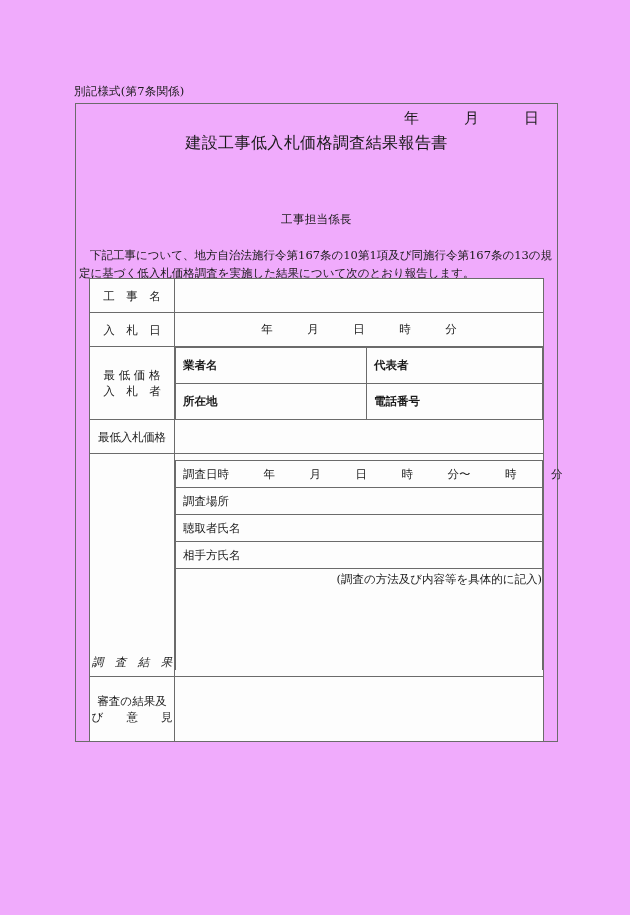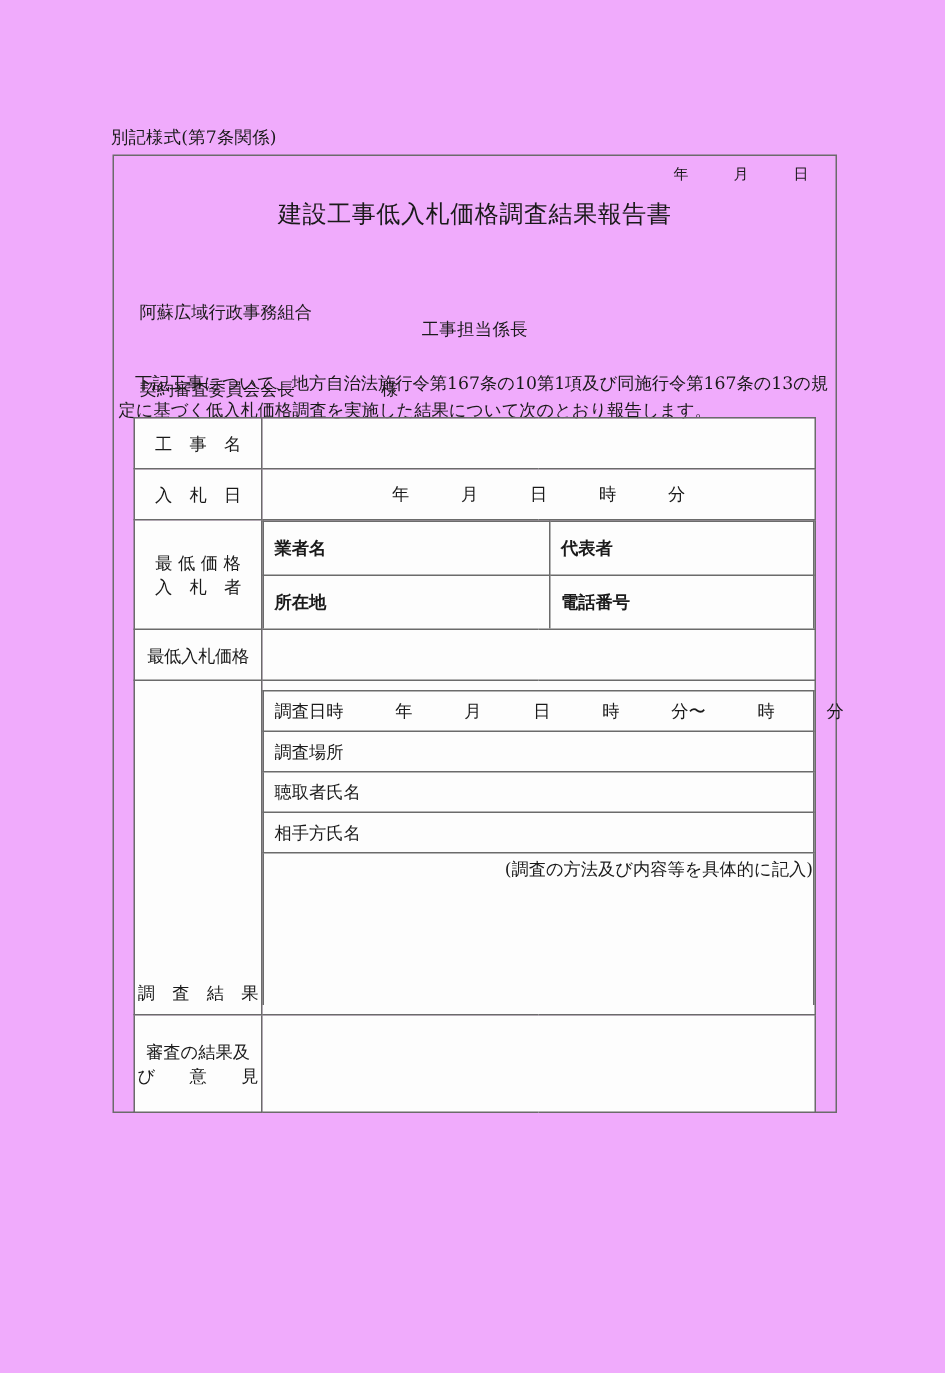--- a/index.html
+++ b/index.html
@@ -39,21 +39,21 @@
     width: 483px;
     height: 639px;
     border: 1px solid #6b6b6b;
     box-sizing: border-box;
   }
   .date-line {
     position: absolute;
     left: 0; right: 18px;
     top: 5px;
     text-align: right;
-    font-size: 10px;
+    font-size: 15px;
     white-space: pre;
   }
   .doc-title {
     position: absolute;
     left: 0; right: 0;
     top: 29px;
     text-align: center;
     font-size: 16px;
     letter-spacing: 0.4px;
   }
@@ -106,20 +106,21 @@
     width: 84px;
     text-align: center;
     white-space: pre;
     letter-spacing: 0px;
     line-height: 16px;
     padding: 2px 0 !important;
   }
   .lbl-bottom {
     vertical-align: bottom !important;
     padding-bottom: 6px !important;
+    font-style: italic;
   }
   .cell-pad {
     padding-left: 7px !important;
   }
   .h-std { height: 29px; }
   .h-sub { height: 26px; }
   .h-free { height: 98px; }
   .h-final { height: 60px; }
   .h-bidder { height: 35px; font-weight: bold; }
   .center-run {
@@ -152,24 +153,20 @@
 <div class="page">
 
   <div class="form-id">別記様式(第7条関係)</div>
 
   <div class="frame">
 
     <div class="date-line">年　　　月　　　日</div>
 
     <div class="doc-title">建設工事低入札価格調査結果報告書</div>
 
-    <div class="addressee">
-      <div>阿蘇広域行政事務組合</div>
-      <div>契約審査委員会会長　　　　　様</div>
-    </div>
 
     <div class="signer">工事担当係長</div>
 
     <div class="body-text">
       <div class="indent">下記工事について、地方自治法施行令第167条の10第1項及び同施行令第167条の13の規</div>
       <div>定に基づく低入札価格調査を実施した結果について次のとおり報告します。</div>
     </div>
 
     <table class="form">
       <tbody>

